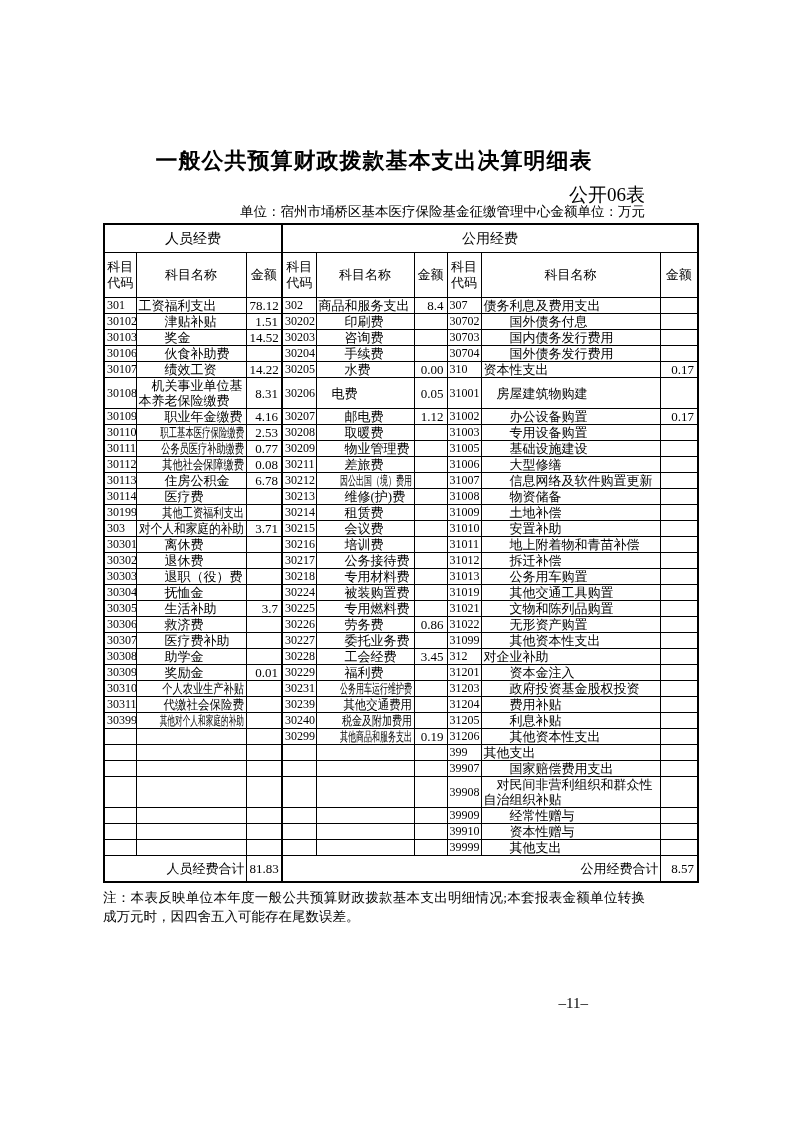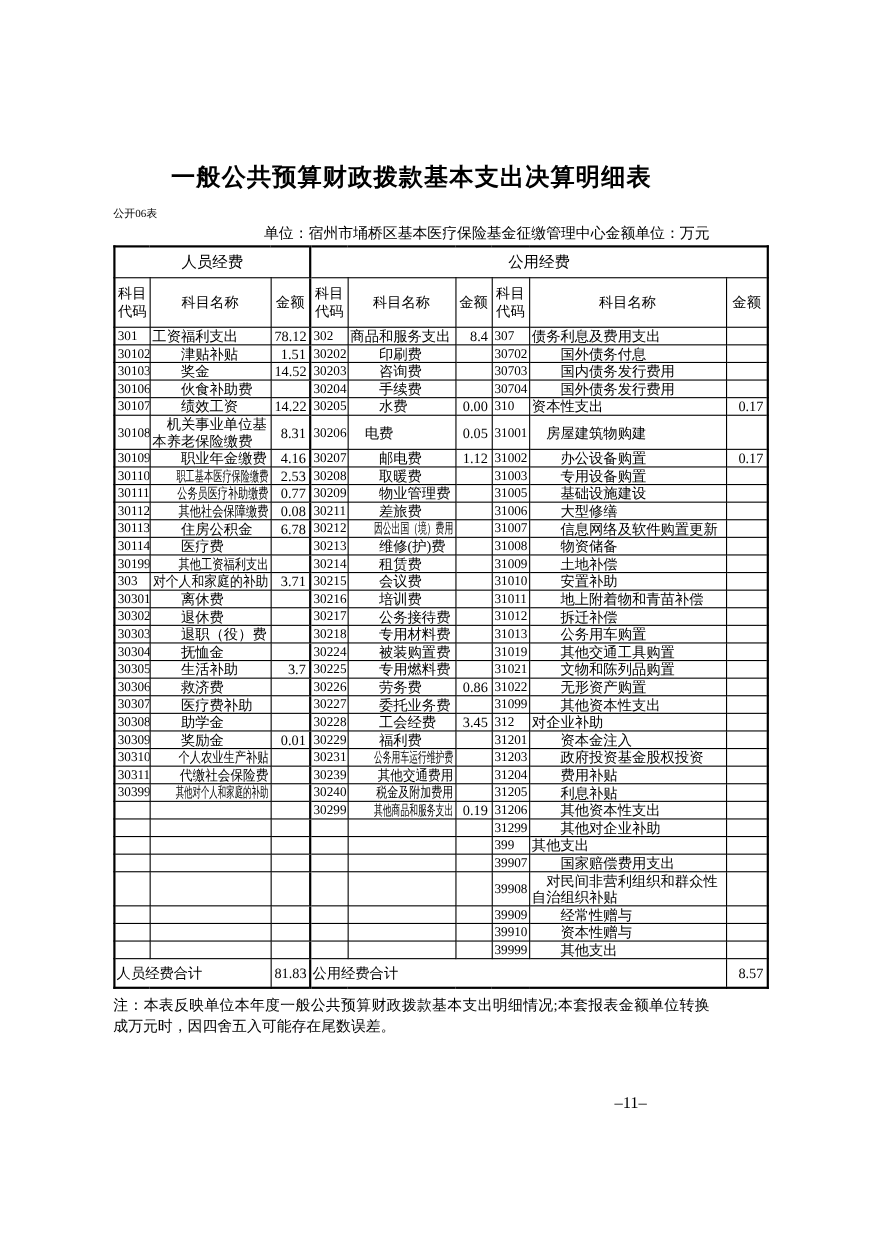--- a/index.html
+++ b/index.html
@@ -14,21 +14,21 @@
   .sheet { position:absolute; left:103px; top:0; width:542px; }
   .doc-title {
     margin-top:148px;
     text-align:center;
     font-family:"Liberation Sans", sans-serif;
     font-weight:bold;
     font-size:22px;
     line-height:26px;
     letter-spacing:1px;
   }
-  .form-no { text-align:left; font-size:10px; margin-top:13px; line-height:15px; }
+  .form-no { text-align:right; font-size:19px; margin-top:13px; line-height:15px; }
   .unit-row {
     display:flex; justify-content:flex-end;
     font-size:13.5px; line-height:16px; margin-top:2px; margin-bottom:3px;
   }
   table.budget {
     border-collapse:collapse;
     table-layout:fixed;
     width:594px;
     border:2px solid #000;
   }
@@ -42,21 +42,21 @@
   .group-sep { border-left:2px solid #000 !important; }
   tr.group-row th { height:25px; font-size:14px; text-align:center; }
   tr.col-head-row th { height:44px; font-size:13px; line-height:16px; text-align:center; padding:0 2px; }
   td.code { font-size:12px; text-align:left; padding:0 2px; height:15px; line-height:15px; }
   td.name { font-size:13px; text-align:left; padding:0 2px; height:15px; line-height:15px; }
   td.name.child { text-indent:13px; }
   td.amt  { font-size:13px; text-align:right; padding:0 3px; height:15px; line-height:15px; }
   td.name span { transform-origin:left center; }
   td.name span.nw { display:inline-block; white-space:nowrap; }
   tfoot td { height:23px; font-size:13px; line-height:23px; }
-  tfoot td.total-label { text-align:left; }
+  tfoot td.total-label { text-align:right; }
   tfoot td.amt { text-align:right; padding:0 3px;margin-left:32px; }
   .note { font-size:13.5px; line-height:19px; margin-top:5px; text-align:justify; }
   .page-no { position:absolute; left:0; top:995px; width:594px; text-align:right; font-size:15px; padding-right:6px; box-sizing:border-box; }
 </style>
 </head>
 <body>
 
 <div class="sheet">
 
   <div class="doc-title">一般公共预算财政拨款基本支出决算明细表</div>
@@ -395,31 +395,20 @@
           <td class="name child"><span class="nw">其他资本性支出</span></td>
           <td class="amt"></td>
         </tr>
         <tr>
           <td class="code"></td>
           <td class="name"><span class="nw"></span></td>
           <td class="amt"></td>
           <td class="code group-sep"></td>
           <td class="name"><span class="nw"></span></td>
           <td class="amt"></td>
-          <td class="code">31299</td>
-          <td class="name child"><span class="nw">其他对企业补助</span></td>
-          <td class="amt"></td>
-        </tr>
-        <tr>
-          <td class="code"></td>
-          <td class="name"><span class="nw"></span></td>
-          <td class="amt"></td>
-          <td class="code group-sep"></td>
-          <td class="name"><span class="nw"></span></td>
-          <td class="amt"></td>
           <td class="code">399</td>
           <td class="name"><span class="nw">其他支出</span></td>
           <td class="amt"></td>
         </tr>
         <tr>
           <td class="code"></td>
           <td class="name"><span class="nw"></span></td>
           <td class="amt"></td>
           <td class="code group-sep"></td>
           <td class="name"><span class="nw"></span></td>

